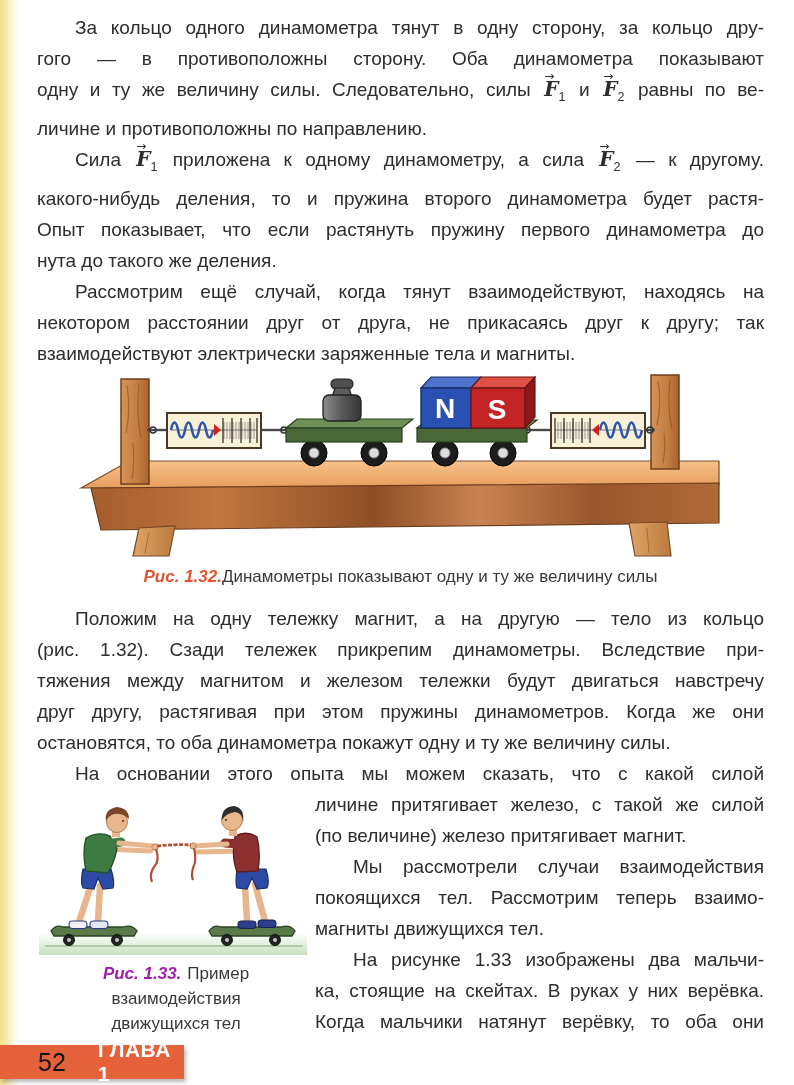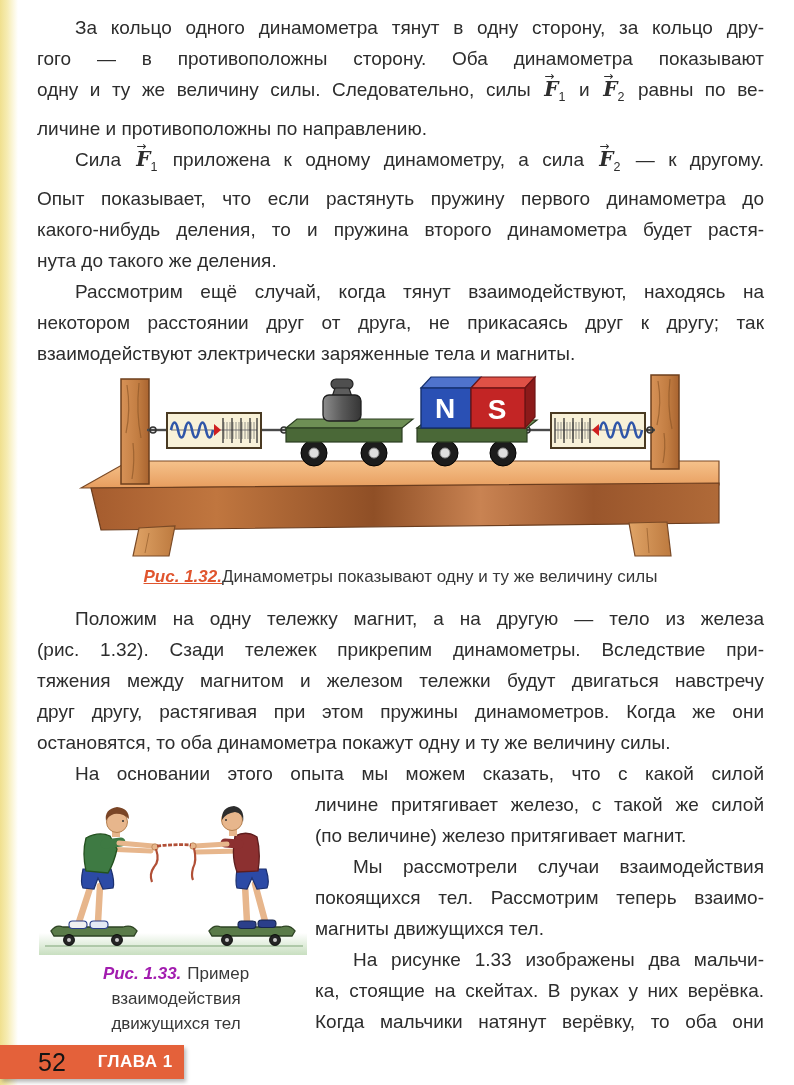--- a/index.html
+++ b/index.html
@@ -21,54 +21,54 @@
   .tline.end{text-align-last:left;}
   .vec{position:relative;display:inline-block;padding:0 2px;
        font-family:"DejaVu Serif","Liberation Serif",serif;font-style:italic;font-weight:600;}
   .vec .arr{position:absolute;top:-13px;left:2px;font-size:12px;font-style:normal;font-weight:400;
             font-family:"DejaVu Sans",sans-serif;}
   .vec .fch{font-size:20px;}
   .vec sub{font-size:12.5px;font-style:normal;font-weight:400;
            font-family:"Liberation Sans",sans-serif;}
   .figure132{width:664px;margin:4px auto 0;}
   .figcap{margin:2px 0 0;text-align:center;font-size:17px;color:#383838;line-height:25px;}
-  .figcap .lab{color:#e0552e;font-weight:bold;font-style:italic;text-decoration:underline;}
+  .figcap .lab{color:#e0552e;font-weight:bold;font-style:italic;}
   .para4{margin-top:14px;}
   .twocol{display:flex;align-items:flex-start;}
   .leftfig{flex:0 0 278px;width:278px;}
   .leftfig svg{display:block;margin-left:2px;}
   .figcap133{width:180px;margin:4px auto 0;text-align:center;font-size:17px;line-height:25px;color:#383838;}
   .figcap133 .lab{color:#a21caf;font-weight:bold;font-style:italic;margin-right:6px;}
   .rightcol{flex:1 1 auto;min-width:0;}
   .rightcol .tline{line-height:31px;}
   .footer{
     position:absolute;left:0;top:1045px;width:184px;height:34px;z-index:2;
     background:#e4613a;box-shadow:2px 3px 4px rgba(0,0,0,0.28);
     display:flex;align-items:center;
   }
   .footer .pnum{color:#141414;font-size:25px;margin-left:38px;}
-  .footer .chap{color:#ffffff;font-size:17px;font-weight:bold;letter-spacing:0.5px;margin-left:32px;}
+  .footer .chap{color:#ffffff;font-size:21px;font-weight:bold;letter-spacing:0.5px;margin-left:32px;}
 </style>
 </head>
 <body>
 
 <div class="page-edge"></div>
 
 <div class="content">
 
   <div>
       <div class="tline ind">За кольцо одного динамометра тянут в одну сторону, за кольцо дру-</div>
       <div class="tline">гого — в противоположны сторону. Оба динамометра показывают</div>
       <div class="tline">одну и ту же величину силы. Следовательно, силы <span class="vec"><span class="arr">→</span><span class="fch">F</span><sub>1</sub></span> и <span class="vec"><span class="arr">→</span><span class="fch">F</span><sub>2</sub></span> равны по ве-</div>
       <div class="tline end">личине и противоположны по направлению.</div>
     </div>
   <div>
       <div class="tline ind">Сила <span class="vec"><span class="arr">→</span><span class="fch">F</span><sub>1</sub></span> приложена к одному динамометру, а сила <span class="vec"><span class="arr">→</span><span class="fch">F</span><sub>2</sub></span> — к другому.</div>
+      <div class="tline">какого-нибудь деления, то и пружина второго динамометра будет растя-</div>
       <div class="tline">Опыт показывает, что если растянуть пружину первого динамометра до</div>
-      <div class="tline">какого-нибудь деления, то и пружина второго динамометра будет растя-</div>
       <div class="tline end">нута до такого же деления.</div>
     </div>
   <div>
       <div class="tline ind">Рассмотрим ещё случай, когда тянут взаимодействуют, находясь на</div>
       <div class="tline">некотором расстоянии друг от друга, не прикасаясь друг к другу; так</div>
       <div class="tline end">взаимодействуют электрически заряженные тела и магниты.</div>
     </div>
 
   <div class="figure132">
     <svg width="664" height="185" viewBox="0 0 664 185">
@@ -215,21 +215,21 @@
           <text x="428" y="46" text-anchor="middle" font-family="Liberation Sans, sans-serif" font-size="28" font-weight="bold" fill="#ffffff">S</text>
         </g>
       </g>
     </svg>
     <div class="figcap">
       <span class="lab">Рис. 1.32.</span><span>Динамометры показывают одну и ту же величину силы</span>
     </div>
   </div>
 
   <div class="para4">
-      <div class="tline ind">Положим на одну тележку магнит, а на другую — тело из железа</div>
+      <div class="tline ind">Положим на одну тележку магнит, а на другую — тело из кольцо</div>
       <div class="tline">(рис. 1.32). Сзади тележек прикрепим динамометры. Вследствие при-</div>
       <div class="tline">тяжения между магнитом и железом тележки будут двигаться навстречу</div>
       <div class="tline">друг другу, растягивая при этом пружины динамометров. Когда же они</div>
       <div class="tline end">остановятся, то оба динамометра покажут одну и ту же величину силы.</div>
     </div>
   <div>
       <div class="tline ind">На основании этого опыта мы можем сказать, что с какой силой</div>
     </div>
 
   <div class="twocol">

